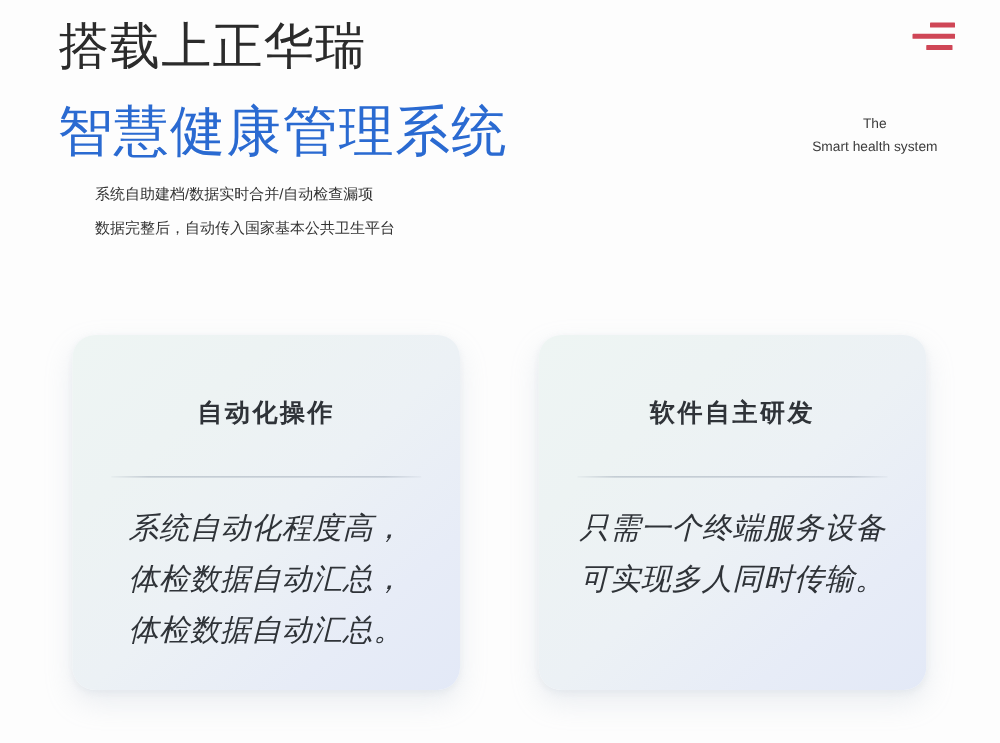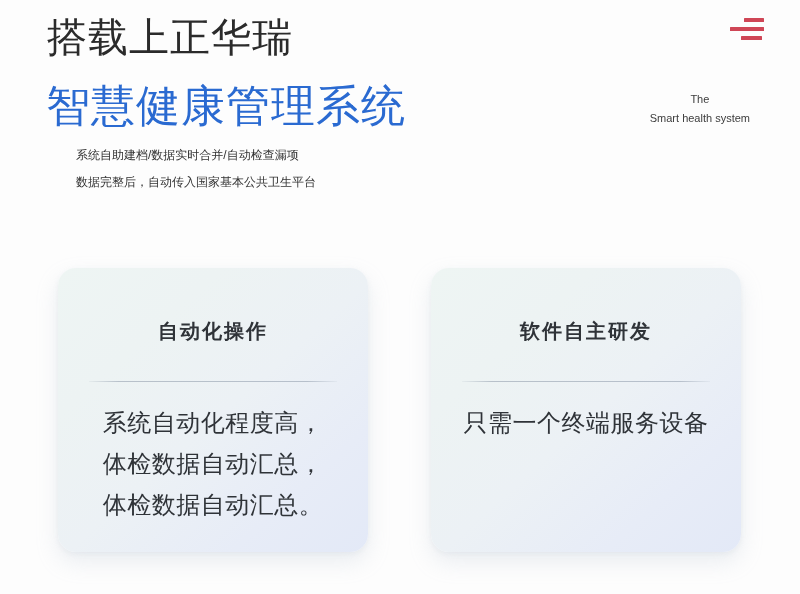--- a/index.html
+++ b/index.html
@@ -149,21 +149,21 @@
     position: absolute;
     left: 0;
     right: 0;
     top: 134px;
     text-align: center;
     font-size: 24px;
     line-height: 41px;
     color: #2f3338;
     letter-spacing: 0.5px;
   }
-  .card-body span { display: block; white-space: nowrap; }
+  .card-body span { display: block; white-space: nowrap; font-style: italic; }
 </style>
 </head>
 <body>
 
 <div class="page">
 
   <div class="headline-main">搭载上正华瑞</div>
   <div class="headline-sub">智慧健康管理系统</div>
 
   <div class="mark">
@@ -192,18 +192,19 @@
         <span>体检数据自动汇总，</span>
         <span>体检数据自动汇总。</span>
       </div>
     </div>
 
     <div class="card right">
       <div class="card-title">软件自主研发</div>
       <div class="card-divider"></div>
       <div class="card-body">
         <span>只需一个终端服务设备</span>
+        <span>可实现多人同时传输。</span>
       </div>
     </div>
 
   </div>
 
 </div>
 
 </body></html>

